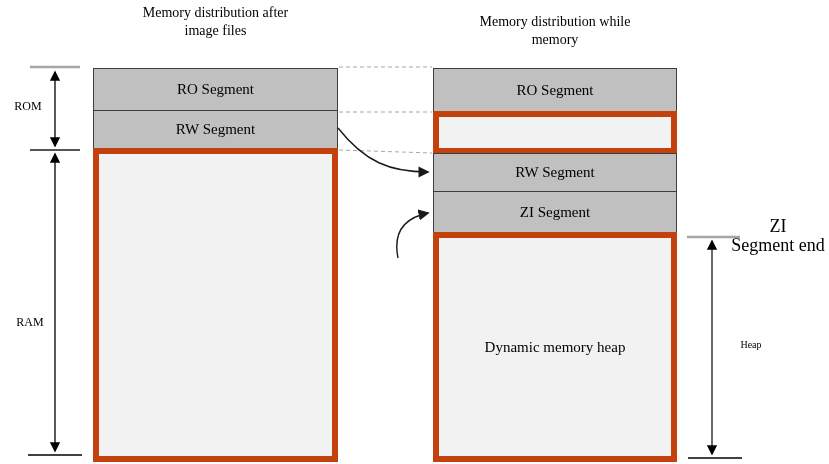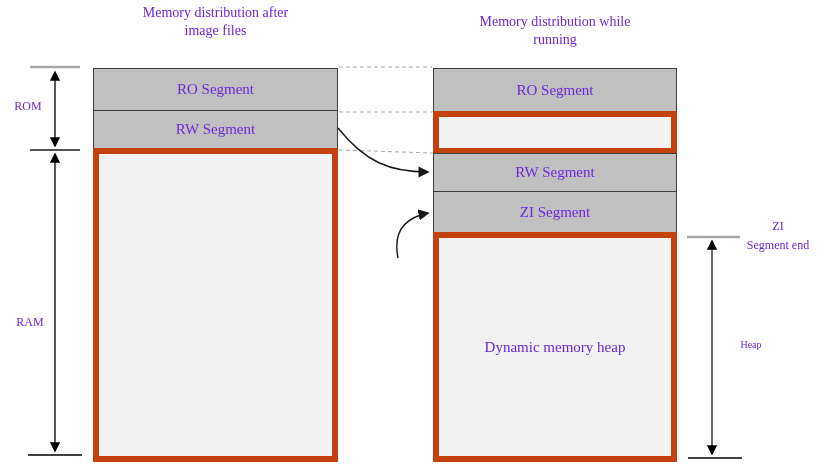--- a/index.html
+++ b/index.html
@@ -2,21 +2,21 @@
 <html><head>
 <meta charset="utf-8">
 <style>
   html, body { margin: 0; padding: 0; background: #ffffff; }
   .canvas {
     position: relative;
     width: 829px;
     height: 464px;
     background: #ffffff;
     font-family: "Liberation Serif", "DejaVu Serif", serif;
-    color: #6d28d9;
+    color: #000000;
     overflow: hidden;
   }
   .abs { position: absolute; }
   .title {
     text-align: center;
     font-size: 14px;
     line-height: 18px;
   }
   .title span { display: block; }
   .box {
@@ -29,21 +29,21 @@
   }
   .seg  { background: #c0c0c0; border: 1px solid #3d3d3d; }
   .free { background: #f2f2f2; border: 6px solid #c2410c; text-align: center; }
   .side-label {
     text-align: center;
     font-size: 12px;
     line-height: 18px;
   }
   .small-label {
     text-align: center;
-    font-size: 12px;
+    font-size: 18px;
     line-height: 19px;
   }
   .small-label span { display: block; }
   svg.overlay {
     position: absolute;
     left: 0; top: 0;
     pointer-events: none;
   }
 </style>
 </head>
@@ -51,21 +51,21 @@
 
 <div class="canvas">
 
   <div class="abs title" style="left:93px; top:4px; width:245px;">
     <span>Memory distribution after</span>
     <span>image files</span>
   </div>
 
   <div class="abs title" style="left:433px; top:13px; width:244px;">
     <span>Memory distribution while</span>
-    <span>running</span>
+    <span>memory</span>
   </div>
 
   <div class="box seg" style="left:93px; top:68px; width:245px; height:43px;">
     <span>RO Segment</span>
   </div>
   <div class="box seg" style="left:93px; top:110px; width:245px; height:39px;">
     <span>RW Segment</span>
   </div>
   <div class="box free" style="left:93px; top:148px; width:245px; height:314px;"></div>
 

